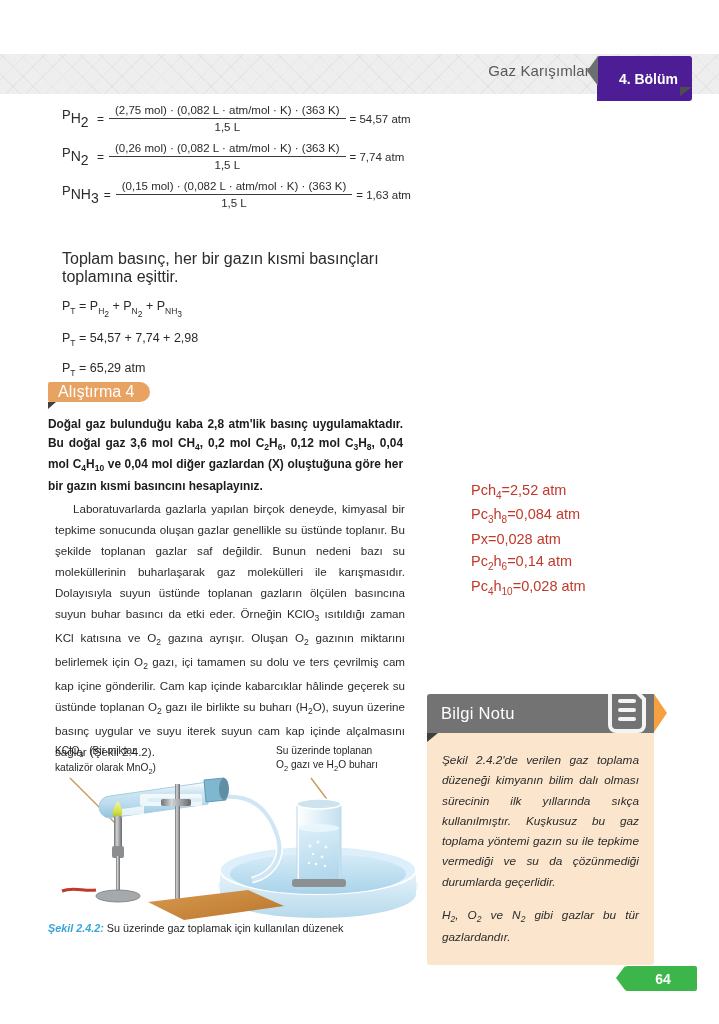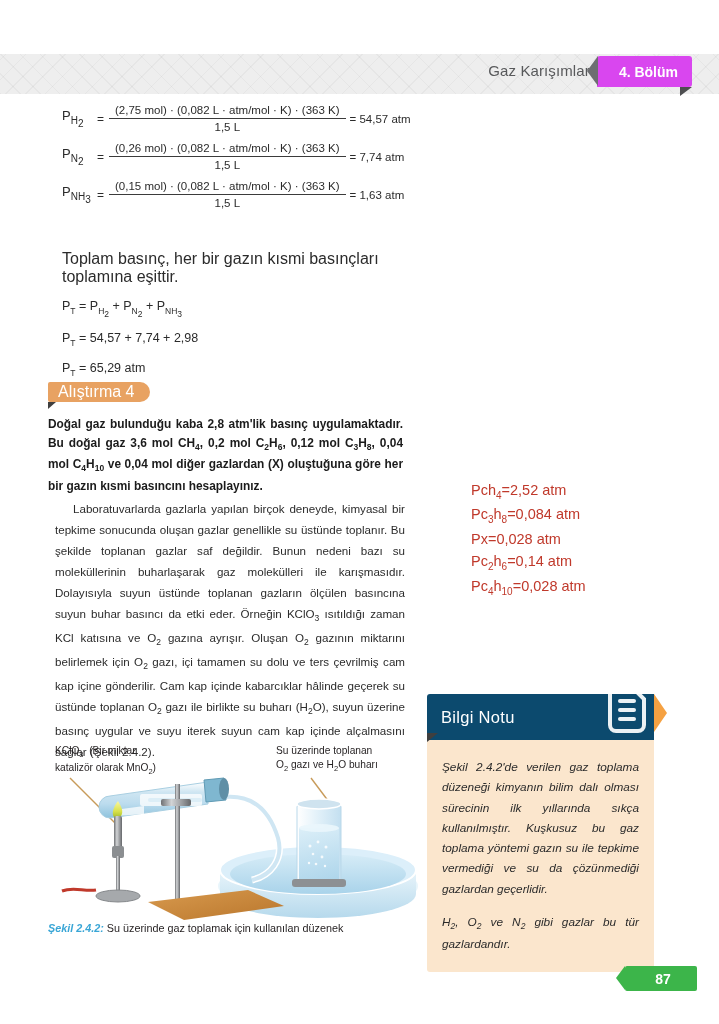--- a/index.html
+++ b/index.html
@@ -34,23 +34,23 @@
     top: 62px;
     font-size: 15px;
     color: #58595b;
     letter-spacing: 0.1px;
     white-space: nowrap;
   }
   #chapter-tab {
     position: absolute;
     right: 27px;
     top: 56px;
-    height: 31px;
+    height: 45px;
     padding: 0 14px 0 22px;
-    background: #d946ef;
+    background: #4c1d95;
     color: #ffffff;
     font-size: 14px;
     font-weight: bold;
     display: flex;
     align-items: center;
     border-radius: 3px 3px 3px 0;
     white-space: nowrap;
   }
   #chapter-tab::before {
     content: "";
@@ -83,21 +83,21 @@
     align-items: center;
     margin-bottom: 9px;
     font-size: 11.5px;
     color: #2b2b2b;
   }
   .eq-lhs {
     font-size: 13px;
     white-space: nowrap;
     min-width: 30px;
   }
-  .eq-lhs sub { font-size: 10px; }
+  .eq-lhs sub { font-size: 14px; }
   .eq-eq { margin: 0 5px; font-size: 12px; }
   .eq-frac {
     display: inline-flex;
     flex-direction: column;
     align-items: center;
     flex: 0 0 auto;
   }
   .eq-num {
     padding: 0 6px 2px 6px;
     white-space: nowrap;
@@ -202,22 +202,22 @@
 
   
   #bilgi-box {
     position: absolute;
     left: 427px;
     top: 694px;
     width: 227px;
   }
   #bilgi-header {
     position: relative;
-    height: 46px;
-    background: #0c4a6e;
+    height: 39px;
+    background: #737373;
     border-radius: 3px 0 0 0;
     display: flex;
     align-items: center;
   }
   #bilgi-header::after {
     content: "";
     position: absolute;
     right: -13px;
     top: 0;
     width: 0; height: 0;
@@ -396,21 +396,21 @@
       <svg width="40" height="48" viewBox="0 0 40 48">
         <path d="M4 8 A6 6 0 0 1 10 2 L26 2 L38 14 L38 40 A6 6 0 0 1 32 46 L10 46 A6 6 0 0 1 4 40 Z" fill="none" stroke="#ffffff" stroke-width="4" opacity="0.92"></path>
         <rect x="12" y="14" width="18" height="4" rx="2" fill="#ffffff" opacity="0.92"></rect>
         <rect x="12" y="23" width="18" height="4" rx="2" fill="#ffffff" opacity="0.92"></rect>
         <rect x="12" y="32" width="18" height="4" rx="2" fill="#ffffff" opacity="0.92"></rect>
       </svg>
     </span>
   </div>
   <div id="bilgi-fold"></div>
   <div id="bilgi-body">
-    <p>Şekil 2.4.2'de verilen gaz toplama düzeneği kimyanın bilim dalı olması sürecinin ilk yıllarında sıkça kullanılmıştır. Kuşkusuz bu gaz toplama yöntemi gazın su ile tepkime vermediği ve su da çözünmediği gazlardan geçerlidir.</p>
+    <p>Şekil 2.4.2'de verilen gaz toplama düzeneği kimyanın bilim dalı olması sürecinin ilk yıllarında sıkça kullanılmıştır. Kuşkusuz bu gaz toplama yöntemi gazın su ile tepkime vermediği ve su da çözünmediği durumlarda geçerlidir.</p>
     <p>H<sub>2</sub>, O<sub>2</sub> ve N<sub>2</sub> gibi gazlar bu tür gazlardandır.</p>
   </div>
 </div>
 
 <div id="figure-wrap">
   <div class="fig-label" id="fig-label-left">KClO<sub>3</sub>&nbsp; (Bir miktar<br>katalizör olarak MnO<sub>2</sub>)</div>
   <div class="fig-label" id="fig-label-right">Su üzerinde toplanan<br>O<sub>2</sub> gazı ve H<sub>2</sub>O buharı</div>
 
   <svg width="370" height="190" viewBox="0 0 370 190" style="position:absolute;left:0;top:0;">
     <defs>
@@ -502,13 +502,13 @@
       <ellipse cx="70" cy="154" rx="22" ry="6" fill="#a6a9ac" stroke="#85888b" stroke-width="1"></ellipse>
       <path d="M48 148 C36 150 26 144 14 149" fill="none" stroke="#c0392b" stroke-width="3"></path>
     </g>
   </svg>
 </div>
 
 <div id="figure-caption">
   <span class="cap-bold">Şekil 2.4.2:</span><span> Su üzerinde gaz toplamak için kullanılan düzenek</span>
 </div>
 
-<div id="page-tab">87</div>
+<div id="page-tab">64</div>
 
 </body></html>

